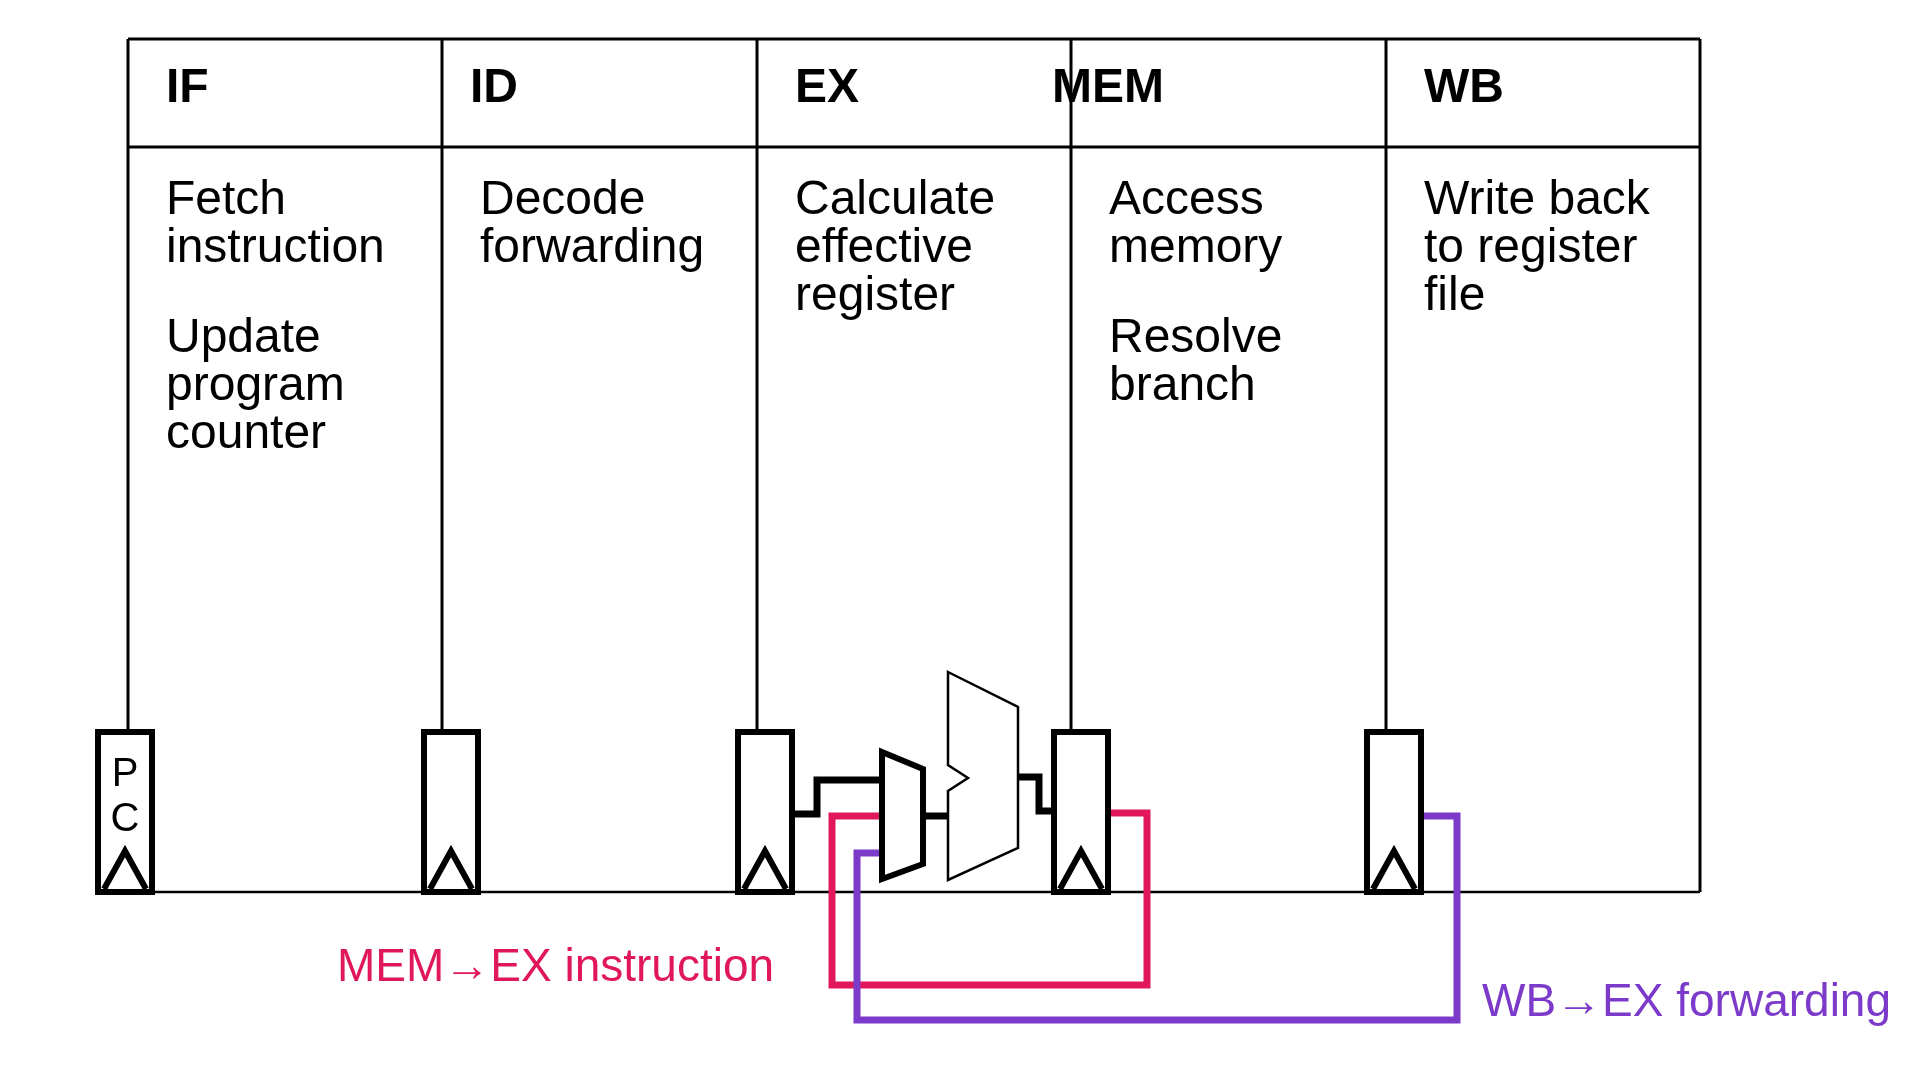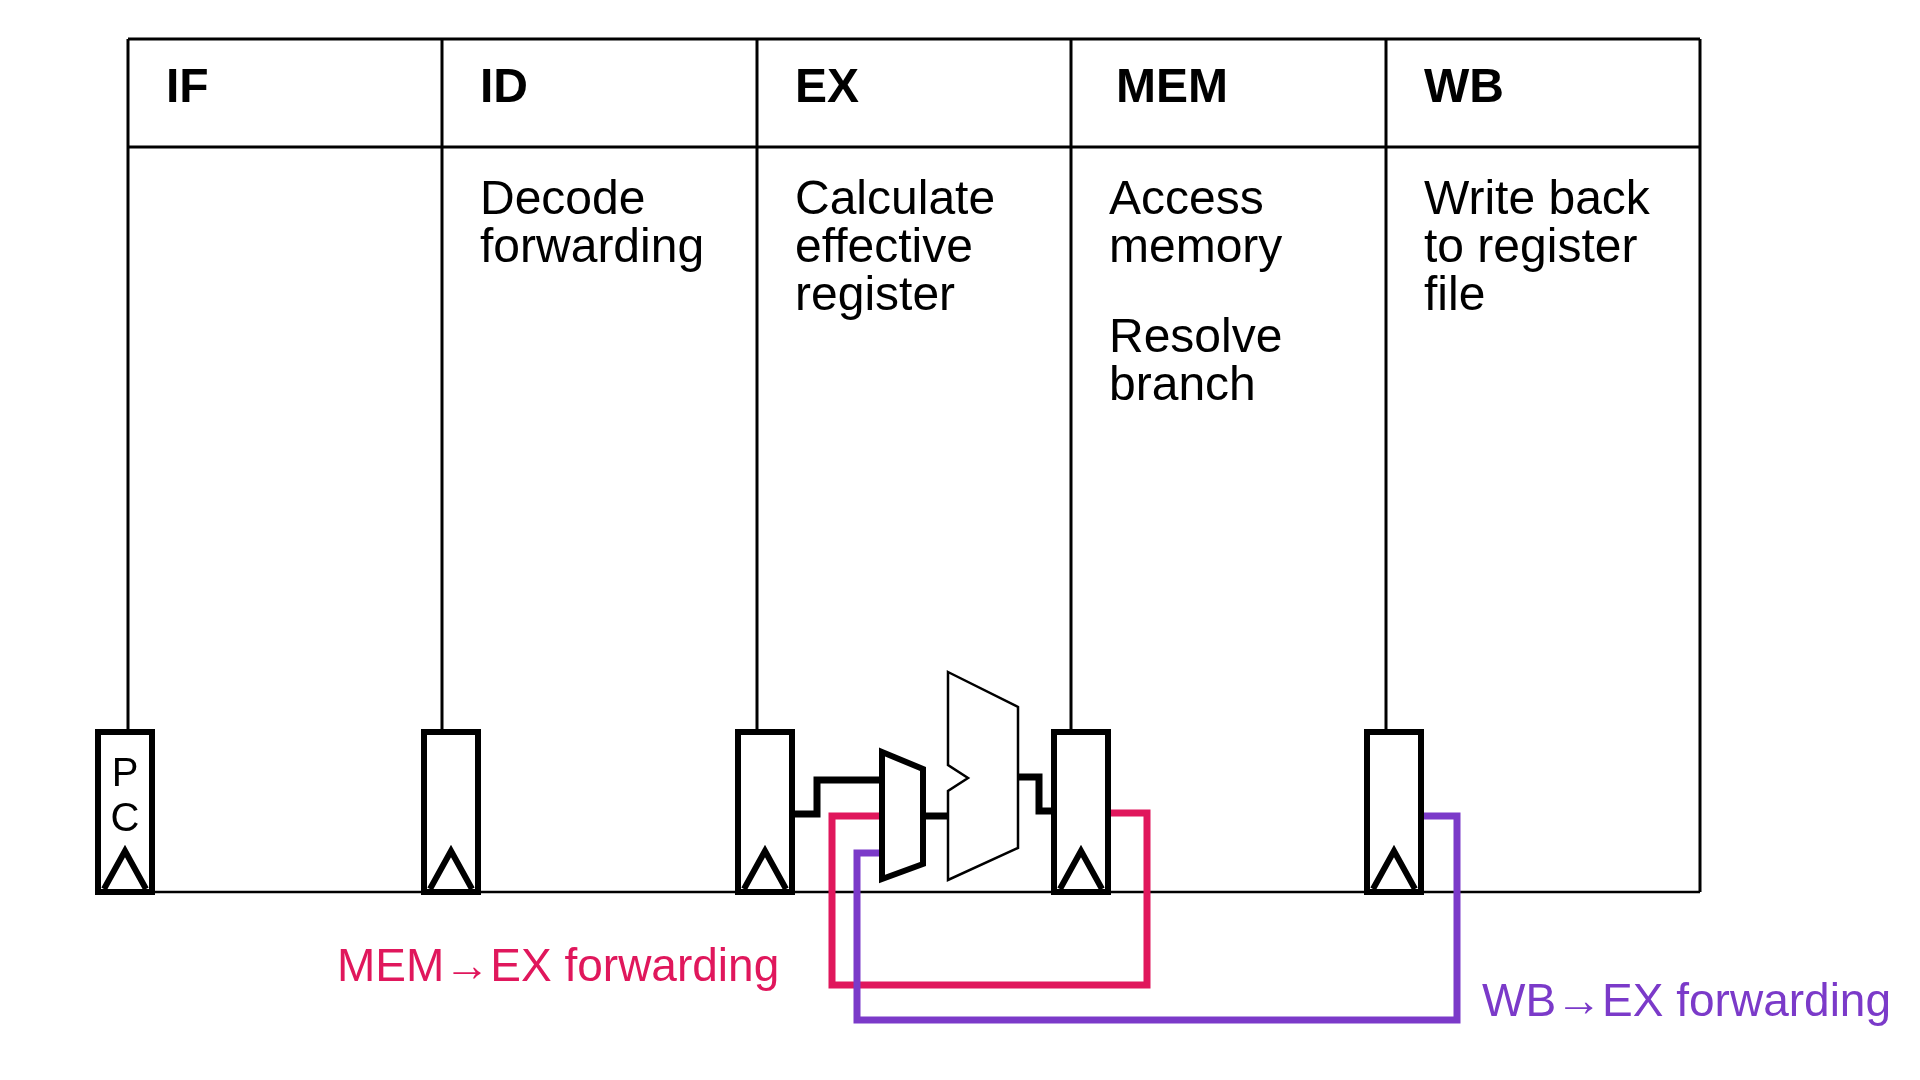--- a/index.html
+++ b/index.html
@@ -101,38 +101,42 @@
 
       <path class="chev" d="M104,889 L125,851 L146,889"></path>
       <path class="chev" d="M430,889 L451,851 L472,889"></path>
       <path class="chev" d="M744,889 L765,851 L786,889"></path>
       <path class="chev" d="M1060,889 L1081,851 L1102,889"></path>
       <path class="chev" d="M1373,889 L1394,851 L1415,889"></path>
     </g>
   </svg>
 
   <div class="hdr" style="left:166px">IF</div>
-  <div class="hdr" style="left:480px">ID</div>
+  <div class="hdr" style="left:470px">ID</div>
   <div class="hdr" style="left:795px">EX</div>
-  <div class="hdr" style="left:1116px">MEM</div>
+  <div class="hdr" style="left:1052px">MEM</div>
   <div class="hdr" style="left:1424px">WB</div>
 
+  <div class="cell" style="left:166px">
+    <div class="para">Fetch instruction</div>
+    <div class="para">Update program counter</div>
+  </div>
   <div class="cell" style="left:480px">
     <div class="para">Decode forwarding</div>
   </div>
   <div class="cell" style="left:795px">
     <div class="para">Calculate effective register</div>
   </div>
   <div class="cell" style="left:1109px">
     <div class="para">Access memory</div>
     <div class="para">Resolve branch</div>
   </div>
   <div class="cell" style="left:1424px">
     <div class="para">Write back to register file</div>
   </div>
 
   <div class="pc-label">P
 C</div>
 
-  <div class="fwd-label memex">MEM→EX forwarding</div>
+  <div class="fwd-label memex">MEM→EX instruction</div>
   <div class="fwd-label wbex">WB→EX forwarding</div>
 
 </div>
 
 </body></html>

